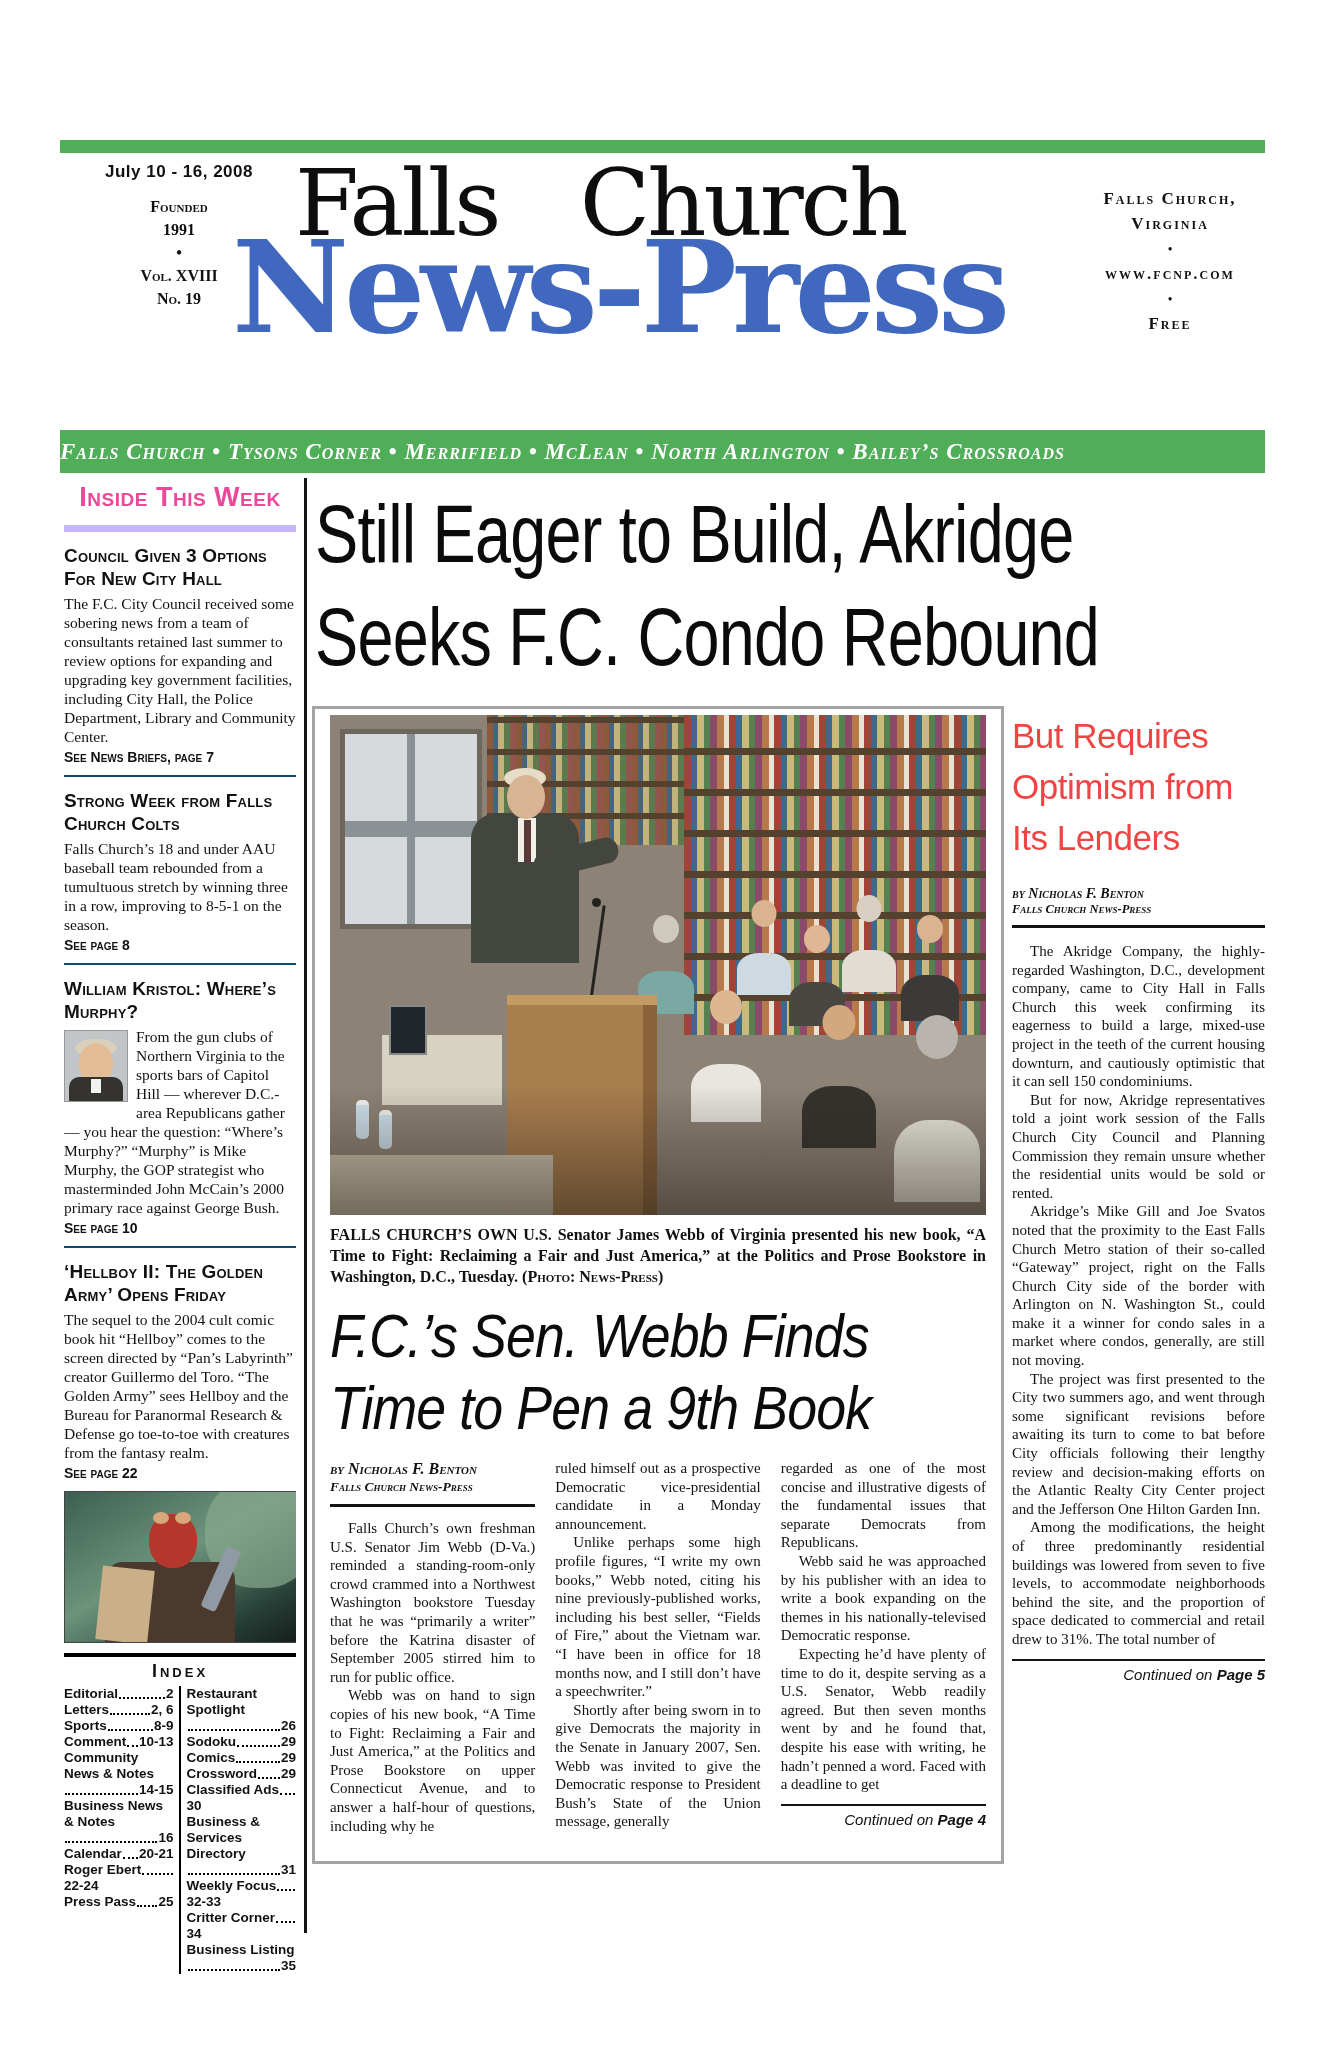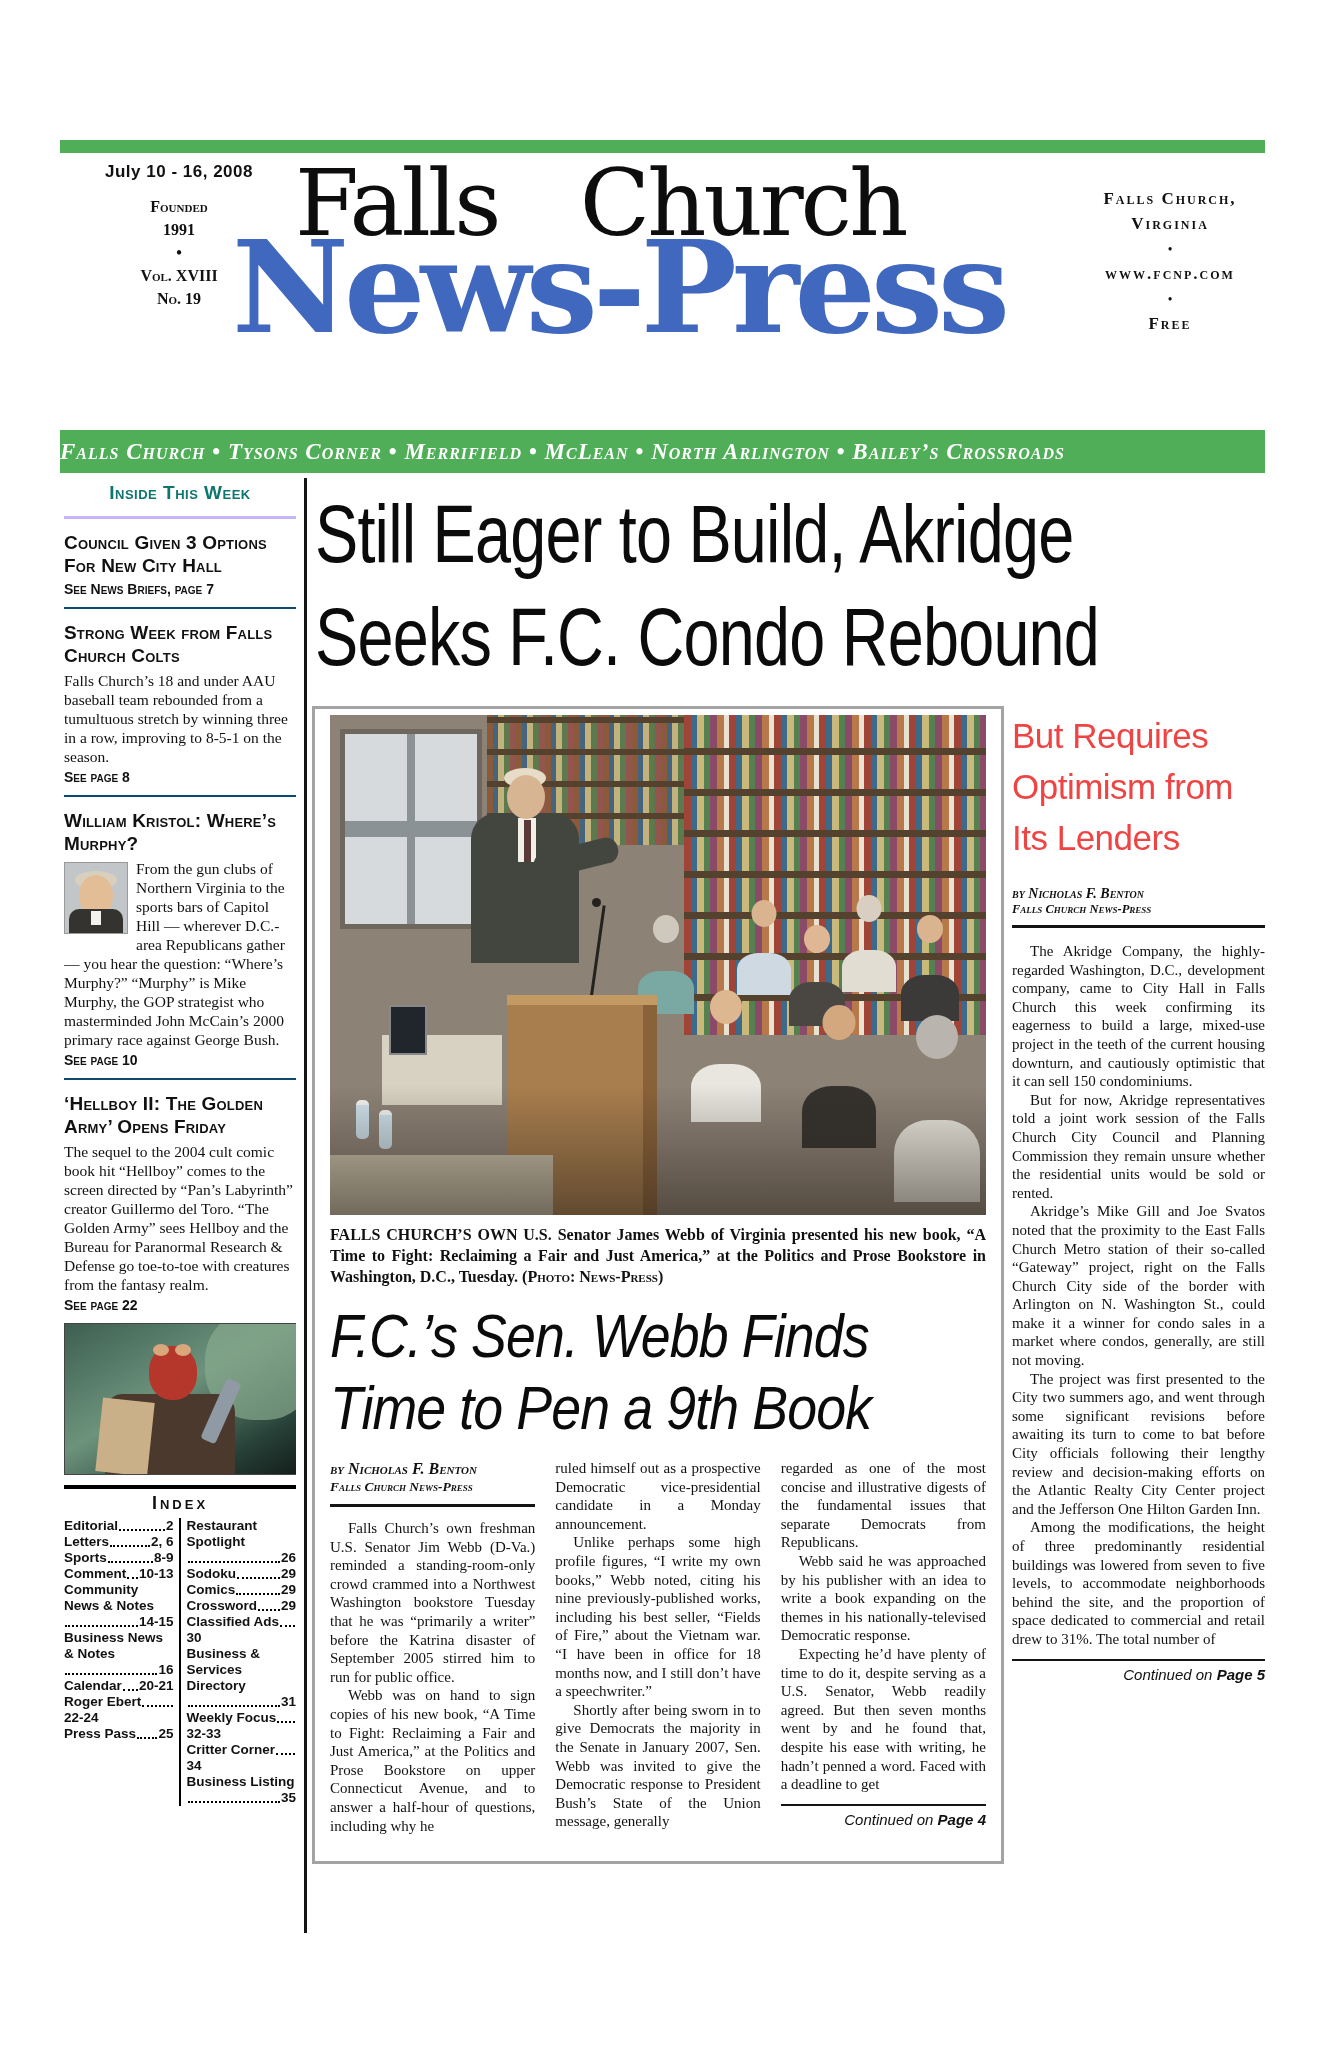--- a/index.html
+++ b/index.html
@@ -24,23 +24,23 @@
 
   
   .loc-bar{left:60px;top:430px;width:1205px;height:43px;background:#4fae57;display:flex;
         align-items:center;justify-content:flex-start;}
   .loc-text{color:#fff;font-style:italic;font-weight:bold;font-variant:small-caps;
         font-size:23px;letter-spacing:1px;font-family:"Liberation Serif",serif;}
 
   
   .sb-divider{left:304px;top:478px;width:3px;height:1455px;background:#141414;}
   .sidebar{left:64px;top:482px;width:232px;}
-  .sb-header{color:#0f766e;font-family:"Liberation Sans",sans-serif;font-weight:bold;
-        font-variant:small-caps;font-size:19px;text-align:center;letter-spacing:.5px;
-        border-bottom:3px solid #c4b5fd;padding-bottom:12px;}
+  .sb-header{color:#ec4899;font-family:"Liberation Sans",sans-serif;font-weight:bold;
+        font-variant:small-caps;font-size:27px;text-align:center;letter-spacing:.5px;
+        border-bottom:7px solid #c4b5fd;padding-bottom:12px;}
   .sb-item{padding:12px 0 10px 0;border-bottom:2px solid #0c4a6e;overflow:hidden;}
   .sb-item h3{margin:0 0 4px 0;font-family:"Liberation Sans",sans-serif;font-weight:bold;
         font-variant:small-caps;font-size:19px;line-height:23px;letter-spacing:.2px;}
   .sb-item p{margin:0;font-size:15.5px;line-height:19px;}
   .sb-see{font-family:"Liberation Sans",sans-serif;font-weight:bold;font-variant:small-caps;
         font-size:14px;margin-top:3px;}
   .kristol{float:left;width:62px;height:70px;margin:3px 8px 2px 0;background:#c2c6c9;
         position:relative;overflow:hidden;border:1px solid #999;}
   .k-face{position:absolute;left:14px;top:12px;width:34px;height:40px;border-radius:50% 50% 46% 46%;background:#e3bd96;}
   .k-hair{position:absolute;left:10px;top:8px;width:42px;height:18px;border-radius:50%;background:#d9cfbd;}
@@ -165,20 +165,21 @@
     <span class="loc-text">Falls Church • Tysons Corner • Merrifield • McLean • North Arlington • Bailey’s Crossroads</span>
   </div>
 
   <div class="abs sb-divider"></div>
 
   <div class="abs sidebar">
     <div class="sb-header">Inside This Week</div>
 
     <div class="sb-item">
       <h3>Council Given 3 Options For New City Hall</h3>
+      <p>The F.C. City Council received some sobering news from a team of consultants retained last summer to review options for expanding and upgrading key government facilities, including City Hall, the Police Department, Library and Community Center.</p>
       <div class="sb-see">See News Briefs, page 7</div>
     </div>
 
     <div class="sb-item">
       <h3>Strong Week from Falls Church Colts</h3>
       <p>Falls Church’s 18 and under AAU baseball team rebounded from a tumultuous stretch by winning three in a row, improving to 8-5-1 on the season.</p>
       <div class="sb-see">See page 8</div>
     </div>
 
     <div class="sb-item">

